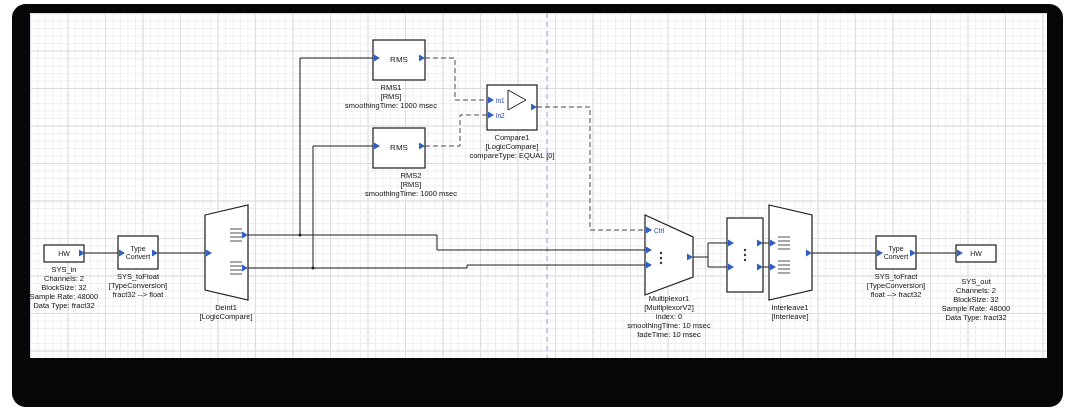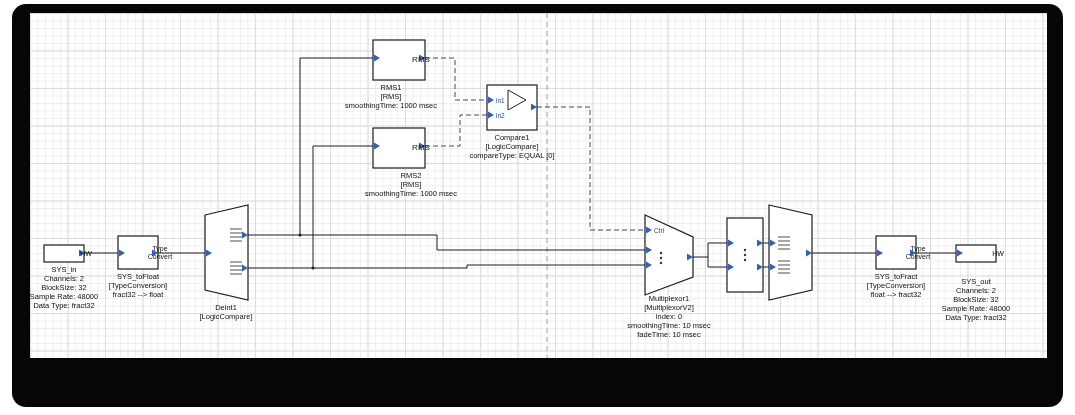--- a/index.html
+++ b/index.html
@@ -23,21 +23,21 @@
     background-size:37.5px 37.5px,37.5px 37.5px,7.5px 7.5px,7.5px 7.5px;
   }
   .layer{position:absolute;left:0;top:0}
   .txt{
     position:absolute;display:flex;flex-direction:column;align-items:center;
     font-size:7.5px;line-height:9px;color:#111;text-align:center;
   }
   .txt div{white-space:nowrap}
   .cap{
     position:absolute;display:flex;align-items:center;justify-content:center;
-    font-size:7px;line-height:8px;color:#111;text-align:center;margin-left:22px;
+    font-size:7px;line-height:8px;color:#111;text-align:center;
   }
   .cap.big{font-size:8px}
   .pintxt{
     position:absolute;font-size:6.5px;line-height:7px;color:#1f3fae;white-space:nowrap;
   }
 </style>
 </head>
 <body>
 
 <div class="frame"></div>
@@ -178,20 +178,24 @@
   </div>
 
   <div class="txt" style="left:569px;top:281px;width:140px">
     <div>Multiplexor1</div>
     <div>[MultiplexorV2]</div>
     <div>index: 0</div>
     <div>smoothingTime: 10 msec</div>
     <div>fadeTime: 10 msec</div>
   </div>
 
+  <div class="txt" style="left:700px;top:290px;width:120px">
+    <div>Interleave1</div>
+    <div>[Interleave]</div>
+  </div>
 
   <div class="txt" style="left:806px;top:259px;width:120px">
     <div>SYS_toFract</div>
     <div>[TypeConversion]</div>
     <div>float --&gt; fract32</div>
   </div>
 
   <div class="txt" style="left:886px;top:264px;width:120px">
     <div>SYS_out</div>
     <div>Channels: 2</div>

